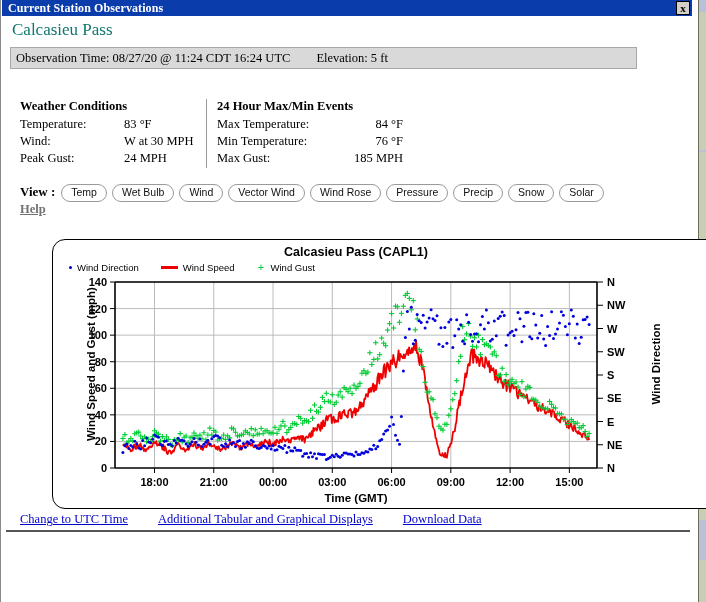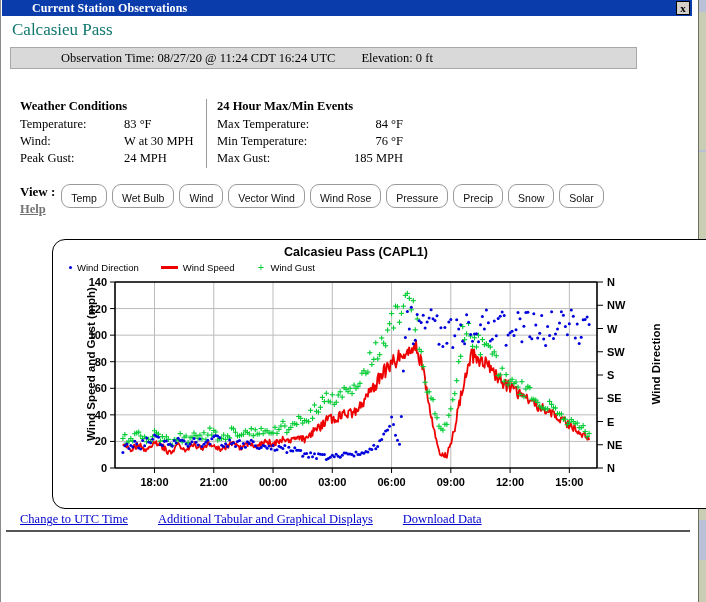--- a/index.html
+++ b/index.html
@@ -51,21 +51,20 @@
   }
   .titlebar-text {
     color: #ffffff;
     font-family: "Liberation Serif", serif;
     font-weight: bold;
     font-size: 12px;
     line-height: 16px;
     padding-left: 6px;
     white-space: nowrap;
     letter-spacing: 0.1px;
-    margin-left: 24px;
   }
   .titlebar-close {
     position: absolute; right: 2px; top: 1px;
     width: 14px; height: 14px;
     background: #d4d0c8;
     border: 1px solid #000000;
     color: #000000;
     font-family: "Liberation Serif", serif;
     font-weight: bold;
     font-size: 11px;
@@ -95,21 +94,21 @@
     position: absolute;
     left: 8px; top: 30px;
     width: 627px; height: 22px;
     background: #d9d9d9;
     border: 1px solid #a8a8a8;
     display: flex; align-items: center;
     font-size: 12.5px;
     color: #000000;
     white-space: nowrap;
   }
-  .obsbar .obs-time { padding-left: 5px; margin-left: 45px; }
+  .obsbar .obs-time { padding-left: 5px; }
   .obsbar .obs-elev { padding-left: 26px; }
 
   
   .conditions {
     position: absolute;
     left: 18px; top: 82px;
     display: flex;
     font-size: 12.5px;
     color: #000000;
   }
@@ -148,21 +147,21 @@
     color: #000000;
   }
   .view-btn {
     display: inline-block;
     border: 1px solid #9a9a9a;
     border-radius: 9px;
     background: #ffffff;
     font-family: "Liberation Sans", sans-serif;
     font-size: 10.5px;
     color: #111111;
-    padding: 8px 9px 3px 9px;
+    padding: 2px 9px 3px 9px;
     margin-right: 5px;
     line-height: 11px;
     cursor: pointer;
     white-space: nowrap;
   }
   .help-link {
     position: absolute;
     left: 18px; top: 185px;
     font-size: 12.5px;
     font-weight: bold;
@@ -286,21 +285,21 @@
       <div class="titlebar-text">Current Station Observations</div>
       <div class="titlebar-close">x</div>
     </div>
 
     <div class="content">
 
       <div class="station-name">Calcasieu Pass</div>
 
       <div class="obsbar">
         <span class="obs-time">Observation Time: 08/27/20 @ 11:24 CDT  16:24 UTC</span>
-        <span class="obs-elev">Elevation: 0 ft</span>
+        <span class="obs-elev">Elevation: 5 ft</span>
       </div>
 
       <div class="conditions">
 
         <div class="cond-block">
           <div class="cond-head">Weather Conditions</div>
           <table class="cond-table cb1">
             <tbody>
                 <tr>
               <td class="lbl">Temperature:</td>
@@ -369,20 +368,21 @@
             <span class="lg-txt">Wind Speed</span>
           </div>
           <div class="legend-item">
             <span class="mk-plus">+</span>
             <span class="lg-txt">Wind Gust</span>
           </div>
         </div>
 
         <div class="ylabel-left">Wind Speed and Gust (mph)</div>
         <div class="ylabel-right">Wind Direction</div>
+        <div class="xlabel">Time (GMT)</div>
 
         <svg class="plot-svg" id="plot" width="606" height="270">
             <line x1="57" y1="228" x2="62" y2="228" stroke="#000" stroke-width="1"></line>
             <text x="54" y="232" text-anchor="end" font-family="&quot;Liberation Sans&quot;, sans-serif" font-size="11" font-weight="bold" fill="#000">0</text>
             <line x1="62" y1="201.42857142857144" x2="544" y2="201.42857142857144" stroke="#bbbbbb" stroke-width="1"></line>
             <line x1="57" y1="201.42857142857144" x2="62" y2="201.42857142857144" stroke="#000" stroke-width="1"></line>
             <text x="54" y="205.42857142857144" text-anchor="end" font-family="&quot;Liberation Sans&quot;, sans-serif" font-size="11" font-weight="bold" fill="#000">20</text>
             <line x1="62" y1="174.85714285714286" x2="544" y2="174.85714285714286" stroke="#bbbbbb" stroke-width="1"></line>
             <line x1="57" y1="174.85714285714286" x2="62" y2="174.85714285714286" stroke="#000" stroke-width="1"></line>
             <text x="54" y="178.85714285714286" text-anchor="end" font-family="&quot;Liberation Sans&quot;, sans-serif" font-size="11" font-weight="bold" fill="#000">40</text>

